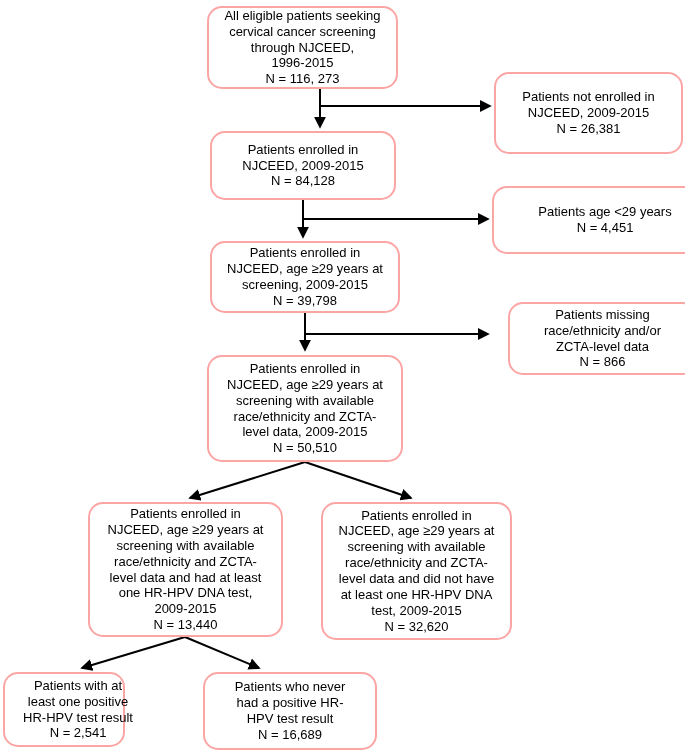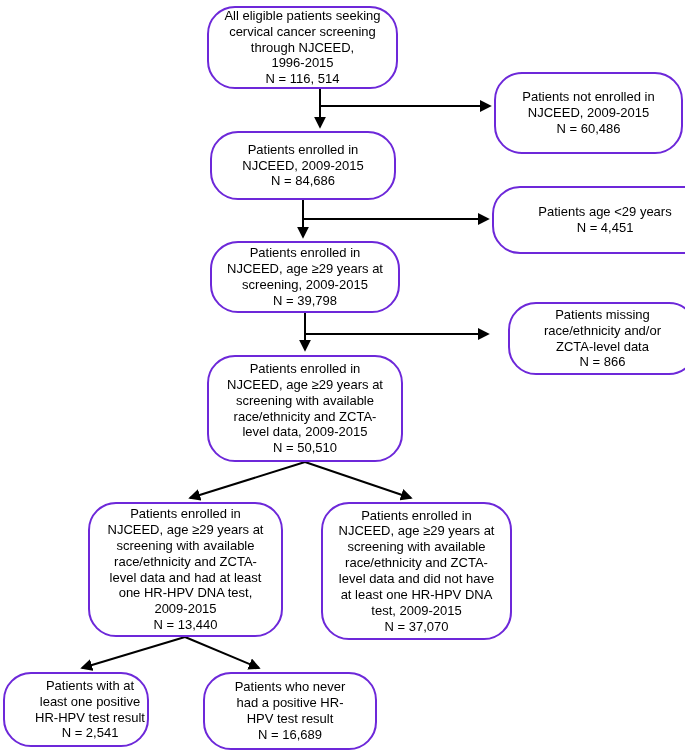--- a/index.html
+++ b/index.html
@@ -17,22 +17,22 @@
     inset: 0;
     width: 685px;
     height: 752px;
     pointer-events: none;
   }
   .arrows line { stroke: #000000; stroke-width: 2; }
   .node {
     position: absolute;
     box-sizing: border-box;
     background: #ffffff;
-    border: 2px solid #6d28d9;
-    border-radius: 28px;
+    border: 2px solid #fca5a5;
+    border-radius: 15px;
     display: flex;
     flex-direction: column;
     align-items: center;
     justify-content: center;
     padding: 3px 4px;
     text-align: center;
   }
   .box-text, .box-n {
     font-size: 13px;
     line-height: 1.22;
@@ -61,33 +61,33 @@
     <line x1="305" y1="462" x2="411" y2="498" marker-end="url(#arr)"></line>
     <line x1="185" y1="637" x2="82" y2="668" marker-end="url(#arr)"></line>
     <line x1="185" y1="637" x2="259" y2="668" marker-end="url(#arr)"></line>
   </svg>
 
   <div class="node" style="left:207px; top:6px; width:191px; height:83px;">
     <div class="box-text">All eligible patients seeking
 cervical cancer screening
 through NJCEED,
 1996-2015</div>
-    <div class="box-n">N = 116, 514</div>
+    <div class="box-n">N = 116, 273</div>
   </div>
 
   <div class="node" style="left:494px; top:72px; width:189px; height:82px;">
     <div class="box-text">Patients not enrolled in
 NJCEED, 2009-2015</div>
-    <div class="box-n">N = 60,486</div>
+    <div class="box-n">N = 26,381</div>
   </div>
 
   <div class="node" style="left:210px; top:131px; width:186px; height:69px;">
     <div class="box-text">Patients enrolled in
 NJCEED, 2009-2015</div>
-    <div class="box-n">N = 84,686</div>
+    <div class="box-n">N = 84,128</div>
   </div>
 
   <div class="node" style="left:492px; top:186px; width:226px; height:68px;">
     <div class="box-text">Patients age &lt;29 years</div>
     <div class="box-n">N = 4,451</div>
   </div>
 
   <div class="node" style="left:210px; top:241px; width:190px; height:72px;">
     <div class="box-text">Patients enrolled in
 NJCEED, age ≥29 years at
@@ -123,24 +123,24 @@
   </div>
 
   <div class="node" style="left:321px; top:502px; width:191px; height:138px;">
     <div class="box-text">Patients enrolled in
 NJCEED, age ≥29 years at
 screening with available
 race/ethnicity and ZCTA-
 level data and did not have
 at least one HR-HPV DNA
 test, 2009-2015</div>
-    <div class="box-n">N = 37,070</div>
+    <div class="box-n">N = 32,620</div>
   </div>
 
-  <div class="node" style="left:3px; top:672px; width:146px; height:75px;padding-left:32px;">
+  <div class="node" style="left:3px; top:672px; width:122px; height:75px;padding-left:32px;">
     <div class="box-text">Patients with at
 least one positive
 HR-HPV test result</div>
     <div class="box-n">N = 2,541</div>
   </div>
 
   <div class="node" style="left:203px; top:672px; width:174px; height:78px;align-items:center;">
     <div class="box-text">Patients who never
 had a positive HR-
 HPV test result</div>

